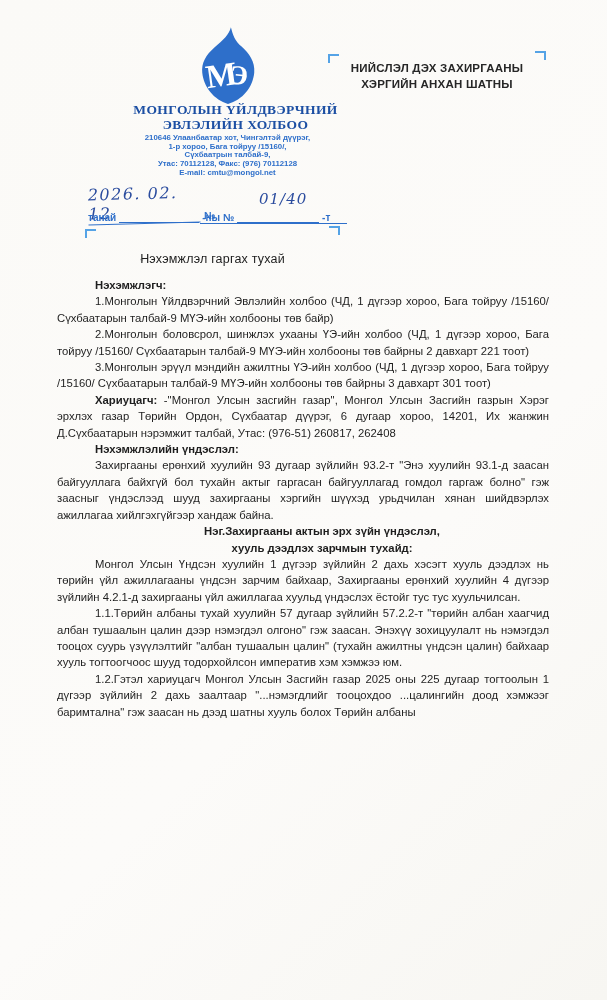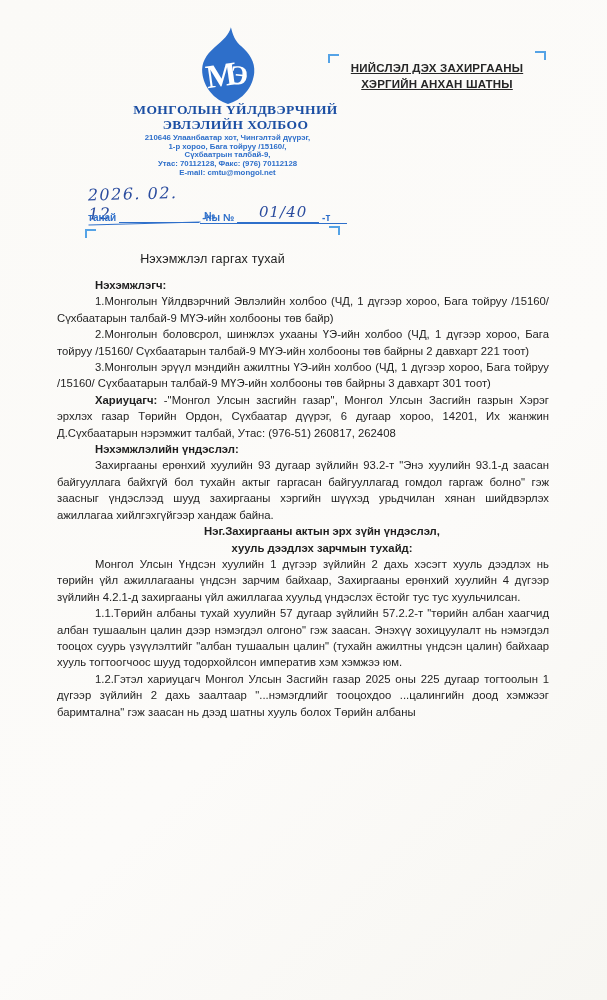--- a/index.html
+++ b/index.html
@@ -19,30 +19,30 @@
     position:absolute;top:134px;left:0;width:455px;
     font-size:7.8px;line-height:8.7px;color:#2e6fca;font-weight:bold;text-align:center;
   }
   
   .recipient{position:absolute;top:54px;left:328px;width:218px;}
   .corner{position:absolute;width:9px;height:7px;}
   .c-tl{border-left:2px solid #55a3e6;border-top:2px solid #55a3e6;left:0;top:0;}
   .c-tr{border-right:2px solid #55a3e6;border-top:2px solid #55a3e6;right:0;top:-3px;}
   .recipient-text{
     padding:6px 8px 0 8px;text-align:center;font-weight:bold;
-    font-size:11.5px;line-height:16px;color:#262626;letter-spacing:.2px;text-decoration:underline;
+    font-size:11.5px;line-height:16px;color:#262626;letter-spacing:.2px;
   }
   
   .hand{font-family:"DejaVu Serif",serif;font-style:italic;color:#2b4c9e;}
   .date-row{position:absolute;top:184px;left:88px;width:268px;display:flex;align-items:flex-end;}
   .date-hand{width:112px;border-bottom:1.6px solid #2e6fca;font-size:16px;letter-spacing:1.5px;
     transform:rotate(-1.5deg);padding-bottom:1px;}
   .no-label{color:#2e6fca;font-size:10px;font-weight:bold;padding:0 4px 2px 4px;border-bottom:1.6px solid #2e6fca;}
   .num-hand{width:128px;border-bottom:1.6px solid #2e6fca;font-size:15px;text-align:center;
-    letter-spacing:1px;padding-bottom:2px;}
+    letter-spacing:1px;padding-bottom:15px;}
   .ref-row{position:absolute;top:211px;left:88px;width:275px;display:flex;align-items:flex-end;
     color:#2e6fca;font-size:10px;font-weight:bold;}
   .blank{border-bottom:1.3px solid #2e6fca;height:11px;}
   .b1{width:80px;margin:0 3px;}
   .b2{width:82px;margin:0 3px;}
   
   .subject{position:absolute;top:229px;left:85px;width:255px;}
   .subject-text{margin-top:23px;text-align:center;font-size:12.5px;color:#1d1d1d;letter-spacing:.2px;}
   .artifact{position:absolute;top:27px;left:55px;color:#555;font-size:9px;opacity:.7;}
   

